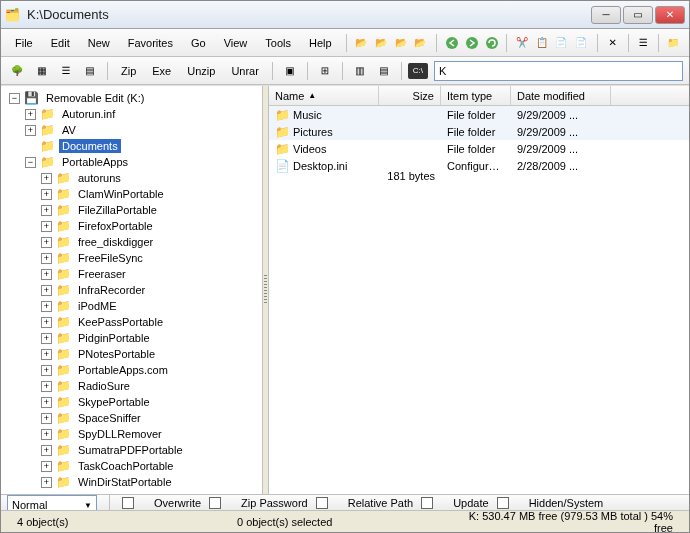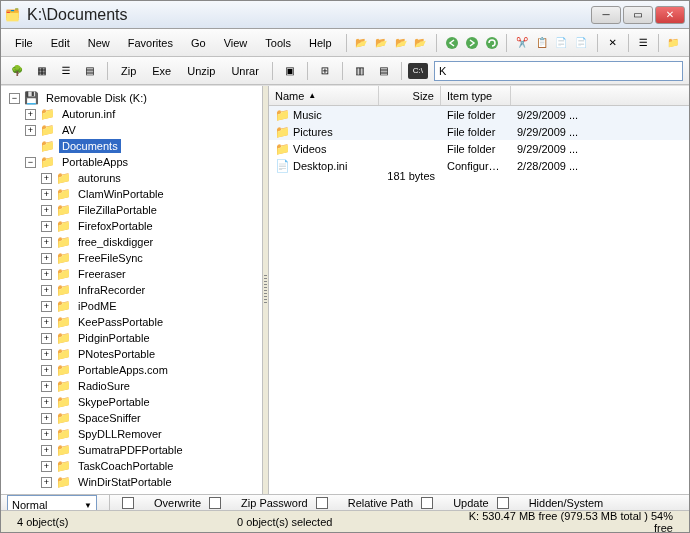--- a/index.html
+++ b/index.html
@@ -1,19 +1,19 @@
 <!DOCTYPE html>
 <html><head>
 <meta charset="utf-8">
 <style>
 * { box-sizing: border-box; margin: 0; padding: 0; font-family: Tahoma, sans-serif; font-size: 11px; }
 body { background: #fff; width: 690px; height: 533px; overflow: hidden; border: 1px solid #888; display: flex; flex-direction: column; }
 .titlebar { height: 28px; background: linear-gradient(#f5f8fc, #dde6f2); display: flex; align-items: center; padding: 0 4px; border-bottom: 1px solid #a0a0a0; }
 .titlebar-icon { width: 16px; height: 16px; margin-right: 6px; display: flex; align-items: center; justify-content: center; font-size: 12px; }
-.titlebar-title { flex: 1; color: #222; font-size: 16px; }
+.titlebar-title { flex: 1; color: #222; font-size: 13px; }
 .winbtns { display: flex; gap: 2px; }
 .winbtn { width: 30px; height: 18px; border: 1px solid #999; border-radius: 3px; display: flex; align-items: center; justify-content: center; font-size: 10px; cursor: pointer; }
 .winbtn.min { background: linear-gradient(#f0f0f0,#d8d8d8); }
 .winbtn.max { background: linear-gradient(#f0f0f0,#d8d8d8); }
 .winbtn.close { background: linear-gradient(#f07070,#d04040); color: #fff; }
 .menubar { height: 28px; background: linear-gradient(#fcfcfc,#ececec); border-bottom: 1px solid #c0c0c0; display: flex; align-items: center; padding: 0 6px; gap: 2px; }
 .menu-item { padding: 4px 8px; cursor: pointer; border-radius: 2px; }
 .menu-sep { width: 1px; height: 18px; background: #c0c0c0; margin: 0 4px; }
 .tbicon { width: 22px; height: 22px; display: flex; align-items: center; justify-content: center; cursor: pointer; border-radius: 2px; font-size: 10px; }
 .toolbar2 { height: 28px; background: linear-gradient(#fcfcfc,#ececec); border-bottom: 1px solid #c0c0c0; display: flex; align-items: center; padding: 0 6px; gap: 2px; }
@@ -136,21 +136,21 @@
   <span class="tbicon" style="background:#333;color:#fff;width:20px;height:16px;font-size:8px;">C:\</span>
   <input class="path-input" value="K" style="">
 </div>
 
 <div class="main">
 
   <div class="tree-pane">
     <div class="tree-node indent-0">
       <span class="tree-toggle">−</span>
       <span class="tree-icon">💾</span>
-      <span class="tree-label">Removable Disk (K:)</span>
+      <span class="tree-label">Removable Edit (K:)</span>
     </div>
     <div class="tree-node indent-1">
       <span class="tree-toggle">+</span>
       <span class="tree-icon">📁</span>
       <span class="tree-label">Autorun.inf</span>
     </div>
     <div class="tree-node indent-1">
       <span class="tree-toggle">+</span>
       <span class="tree-icon">📁</span>
       <span class="tree-label">AV</span>
@@ -274,20 +274,21 @@
     </div>
 
   <div class="list-pane">
     <div class="list-header">
       <div class="col col-name">
           <span>Name</span>
           <span class="sort-arrow">▲</span>
         </div>
       <div class="col col-size">Size</div>
       <div class="col col-type">Item type</div>
+      <div class="col col-date">Date modified</div>
     </div>
     <div id="list-rows">
         <div class="list-row sel">
           <div class="cell col-name" style="display:flex;align-items:center;">
             <span class="row-icon">📁</span>
             <span>Music</span>
           </div>
           <div class="cell col-size" style="text-align:right;"></div>
           <div class="cell col-type">File folder</div>
           <div class="cell col-date">9/29/2009 ...</div>

